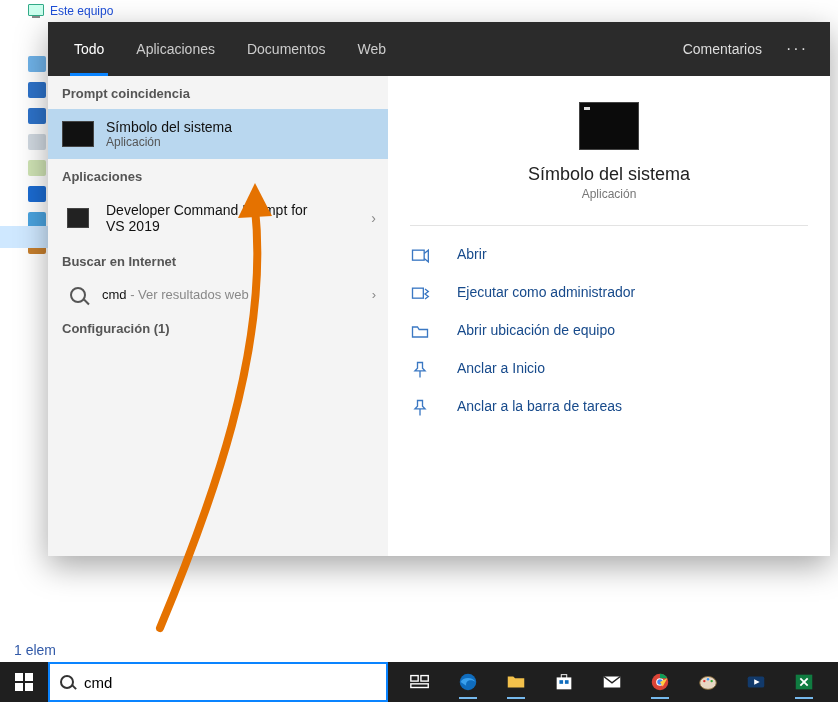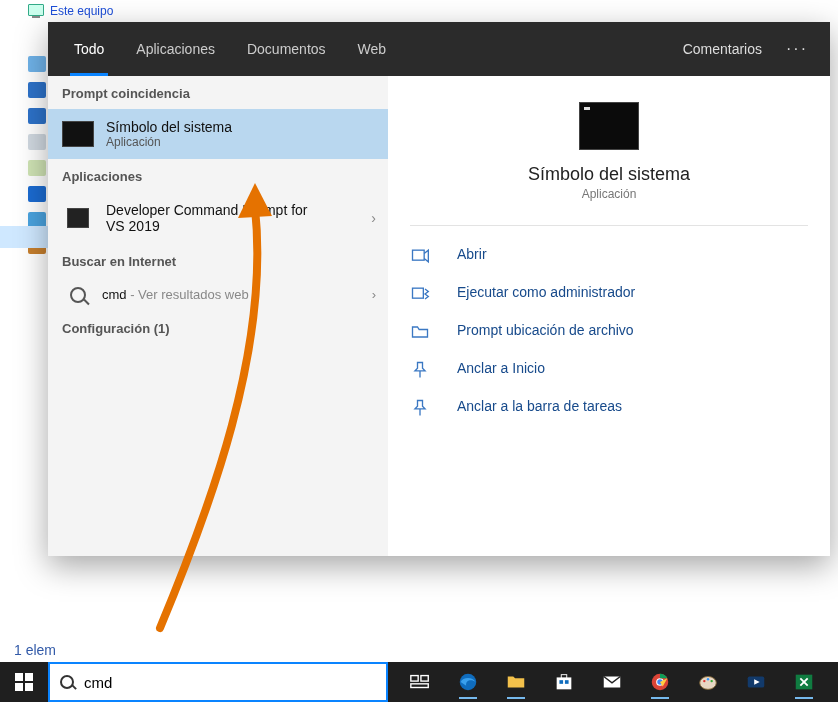--- a/index.html
+++ b/index.html
@@ -190,21 +190,21 @@
               </svg>
             </span>
           <span>Ejecutar como administrador</span>
         </div>
         <div class="action">
           <span class="ic">
               <svg viewBox="0 0 24 24">
                 <path d="M3 6h6l2 3h10v9H3z"></path>
               </svg>
             </span>
-          <span>Prompt ubicación de archivo</span>
+          <span>Abrir ubicación de equipo</span>
         </div>
         <div class="action">
           <span class="ic">
               <svg viewBox="0 0 24 24">
                 <path d="M9 3h6v7l3 3H6l3-3zM12 13v8"></path>
               </svg>
             </span>
           <span>Anclar a Inicio</span>
         </div>
         <div class="action">

